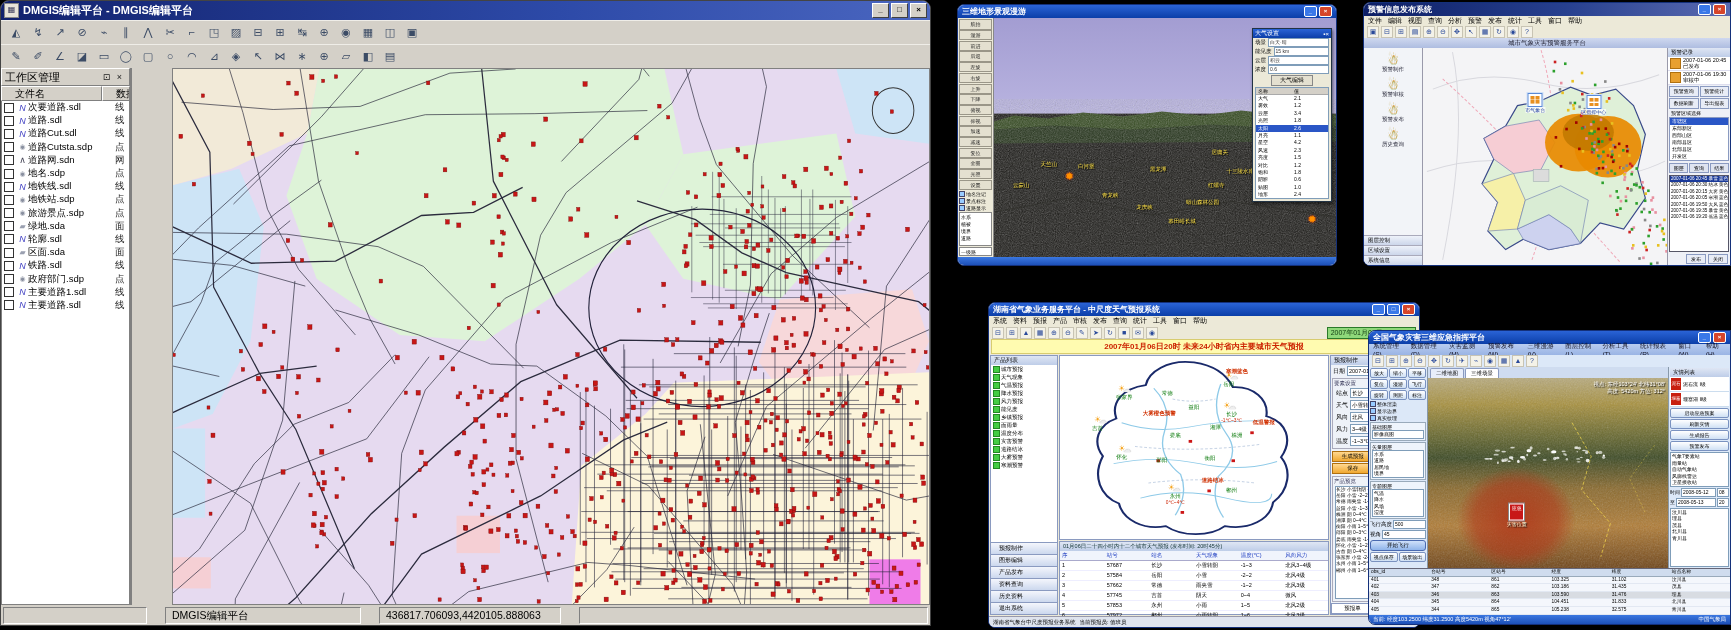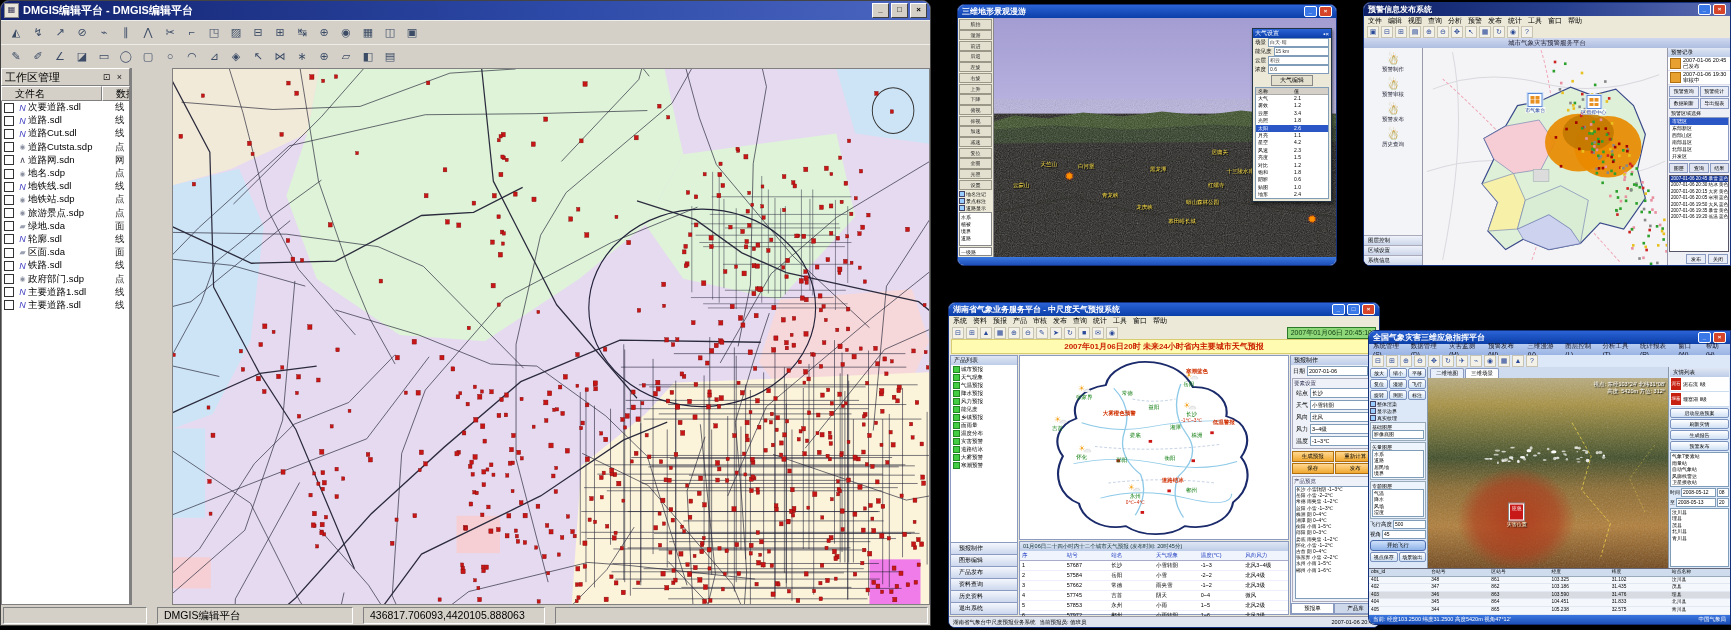--- a/index.html
+++ b/index.html
@@ -35,21 +35,21 @@
   .fchk{width:8px;height:8px;border:1px solid #333;background:#fff;margin:0 3px 0 2px;flex:none;}
   .ficon{width:11px;flex:none;text-align:center;font-size:9px;font-style:italic;}
   .frow.line .ficon{color:#3a3ac0;}
   .frow.point .ficon{color:#8a90a0;font-style:normal;font-size:7px;}
   .frow.net .ficon{color:#445;font-style:normal;}
   .frow.area .ficon{color:#9aa0b0;font-style:normal;font-size:8px;}
   .fname{overflow:hidden;flex:1;}
   .ftype{width:14px;flex:none;color:#222;}
   #mapA{flex:1;position:relative;border:1px solid #808080;background:#e6daf0;overflow:hidden;}
   #mapA svg{width:100%;height:100%;display:block;}
-  #statusA{height:18px;display:flex;align-items:flex-end;font-size:10.5px;gap:10px;padding:1px 2px;}
+  #statusA{height:18px;display:flex;align-items:flex-end;font-size:10.5px;gap:18px;padding:1px 2px;}
   .scell{border:1px solid;border-color:#808080 #fff #fff #808080;height:15px;line-height:14px;padding:0 6px;}
   
   .xpwin{border-radius:7px;overflow:hidden;border:1px solid #14307a;background:#ece9d8;display:flex;flex-direction:column;}
   .xptitle{height:13px;background:linear-gradient(#2a63d6,#0b3ea8);color:#fff;font-size:8px;font-weight:bold;
         display:flex;align-items:center;padding:0 4px;flex:none;}
   .xptitle .sp{flex:1;}
   .xpbtn{width:11px;height:9px;border-radius:2px;background:#3a78e8;border:1px solid #fff;margin-left:2px;
         font-size:6px;line-height:8px;text-align:center;color:#fff;}
   .xpbtn.close{background:#d6452a;}
   .minimenu{display:flex;gap:6px;font-size:7px;align-items:center;padding:0 4px;background:#ece9d8;flex:none;}
@@ -111,21 +111,21 @@
   .clist div{padding:0 2px;}
   .clist div.sel{background:#2a56c6;color:#fff;}
   .ctabs{display:flex;gap:1px;padding:1px;}
   .ctabs span{flex:1;background:#dfe4f0;border:1px solid #8a9ac0;font-size:5px;text-align:center;height:8px;line-height:8px;}
   .clog{flex:1;background:#fff;border:1px solid #556;margin:1px;font-size:4.6px;line-height:6.4px;overflow:hidden;}
   .clog div{padding:0 1px;white-space:nowrap;}
   .clog div.sel{background:#1a3a9a;color:#fff;}
   .cfoot{display:flex;gap:2px;justify-content:flex-end;padding:1px 2px;}
   .cfoot span{width:18px;height:8px;background:#e8ecf6;border:1px solid #8a9ac0;font-size:5px;line-height:8px;text-align:center;}
   
-  #winD{left:948px;top:302px;width:432px;height:326px;}
+  #winD{left:988px;top:302px;width:432px;height:326px;}
   #dateD{margin-left:auto;background:#8fd87a;border:1px solid #2a7a2a;color:#103a10;font-size:7px;padding:0 3px;height:10px;line-height:10px;}
   #bannerD{height:13px;background:#fffbb0;border:1px solid #d8cc70;color:#cc2200;font-size:8px;font-weight:bold;
         text-align:center;line-height:13px;margin:0 2px;flex:none;}
   #bodyD{flex:1;display:flex;min-height:0;gap:1px;padding:1px;}
   #treeD{width:66px;display:flex;flex-direction:column;border:1px solid #8a9ac0;background:#fff;}
   #treeD .thead{height:9px;background:linear-gradient(#dfe6f4,#becde8);font-size:6px;line-height:9px;padding-left:3px;}
   #treeitems{flex:1;font-size:5.5px;line-height:8px;overflow:hidden;}
   .titem{display:flex;align-items:center;gap:1px;padding-left:2px;white-space:nowrap;}
   .titem i{width:5px;height:5px;border:1px solid #282;background:#4c4;display:inline-block;flex:none;}
   .dbars{flex:none;}

